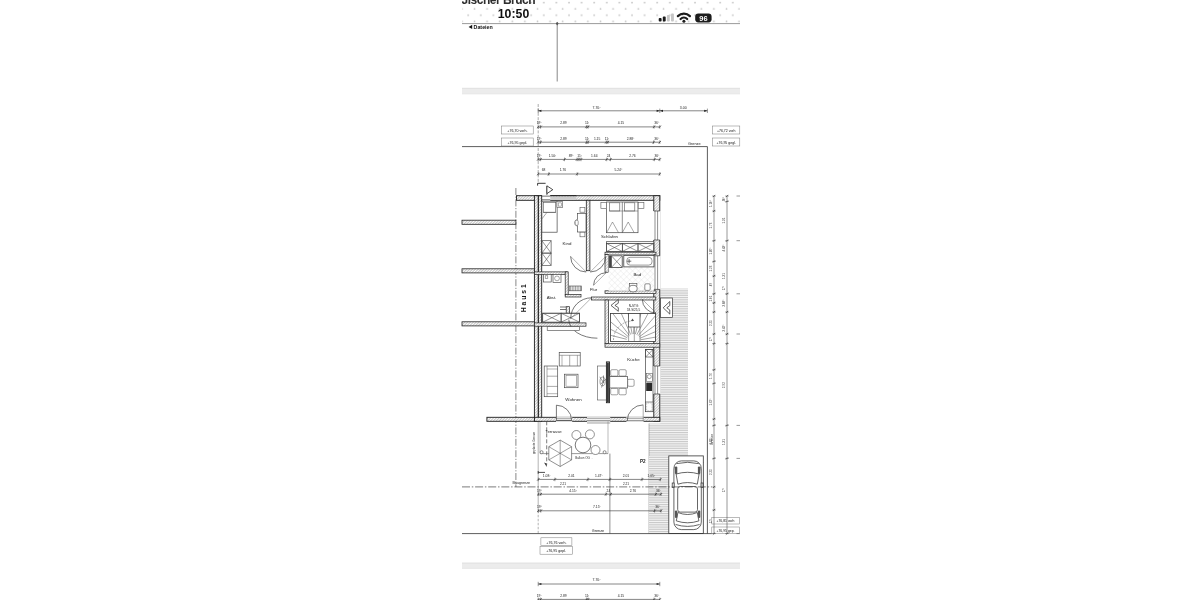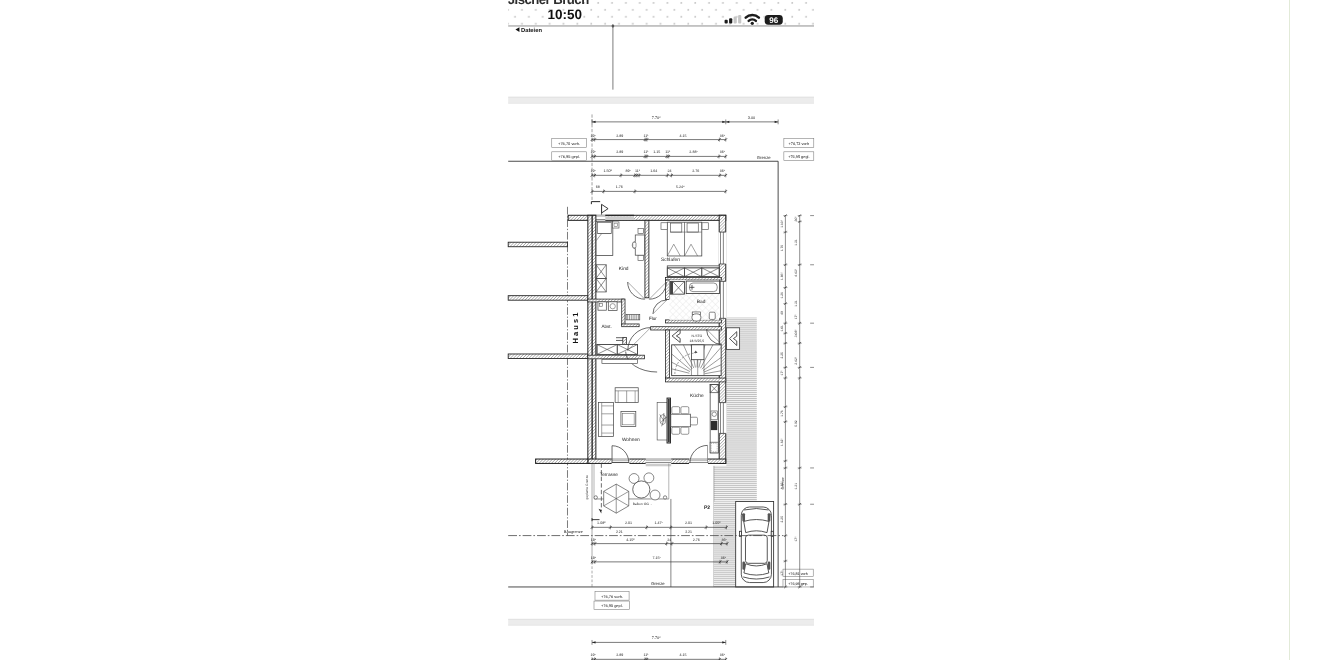--- a/index.html
+++ b/index.html
@@ -1,15 +1,15 @@
 <!DOCTYPE html>
 <html><head><meta charset="utf-8">
 <style>
 html,body{margin:0;padding:0;background:#ffffff;}
-.page{position:relative;width:1172px;height:600px;overflow:hidden;background:#4d7c0f;font-family:"Liberation Sans",sans-serif;}
+.page{position:relative;width:1172px;height:600px;overflow:hidden;background:#fca5a5;font-family:"Liberation Sans",sans-serif;}
 </style></head><body>
 <div class="page">
 <svg width="1200" height="600" viewBox="0 0 1200 600">
 <defs>
 <pattern id="wallh" patternUnits="userSpaceOnUse" width="2.0" height="2.0" patternTransform="rotate(45)">
   <rect width="2.0" height="2.0" fill="#ffffff"></rect>
   <line x1="0" y1="0" x2="0" y2="2.0" stroke="#3d3d3d" stroke-width="0.6"></line>
 </pattern>
 <pattern id="hatchH" patternUnits="userSpaceOnUse" width="4" height="1.8">
   <rect width="4" height="1.8" fill="#ffffff"></rect>

